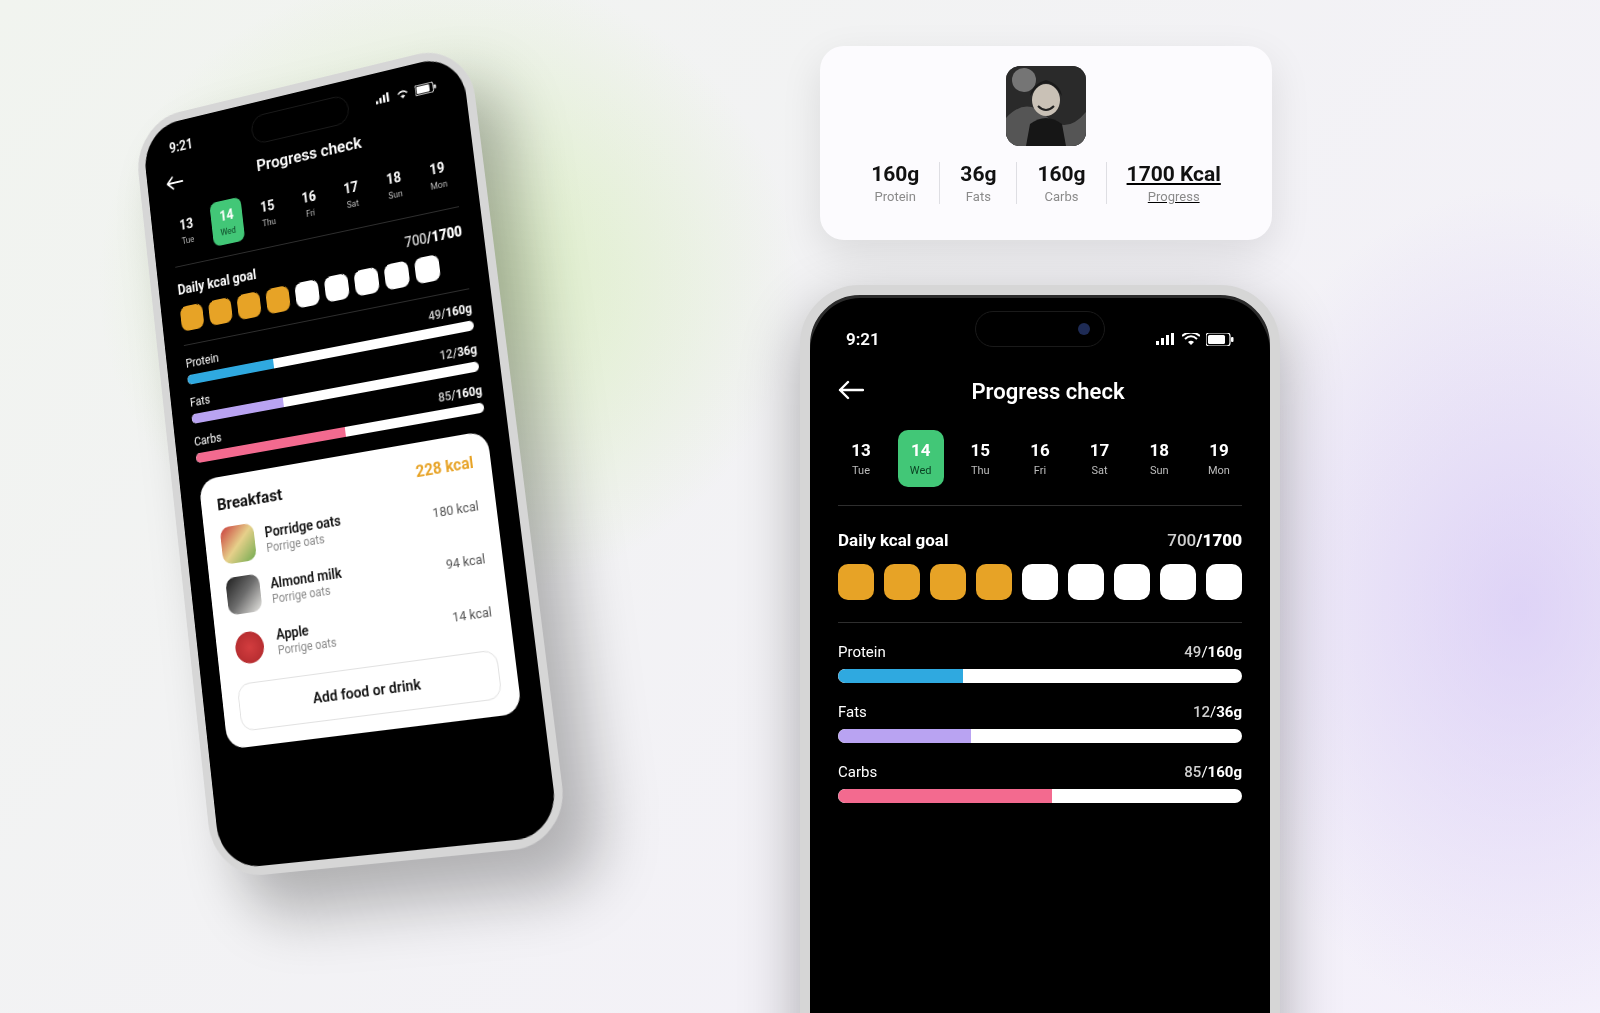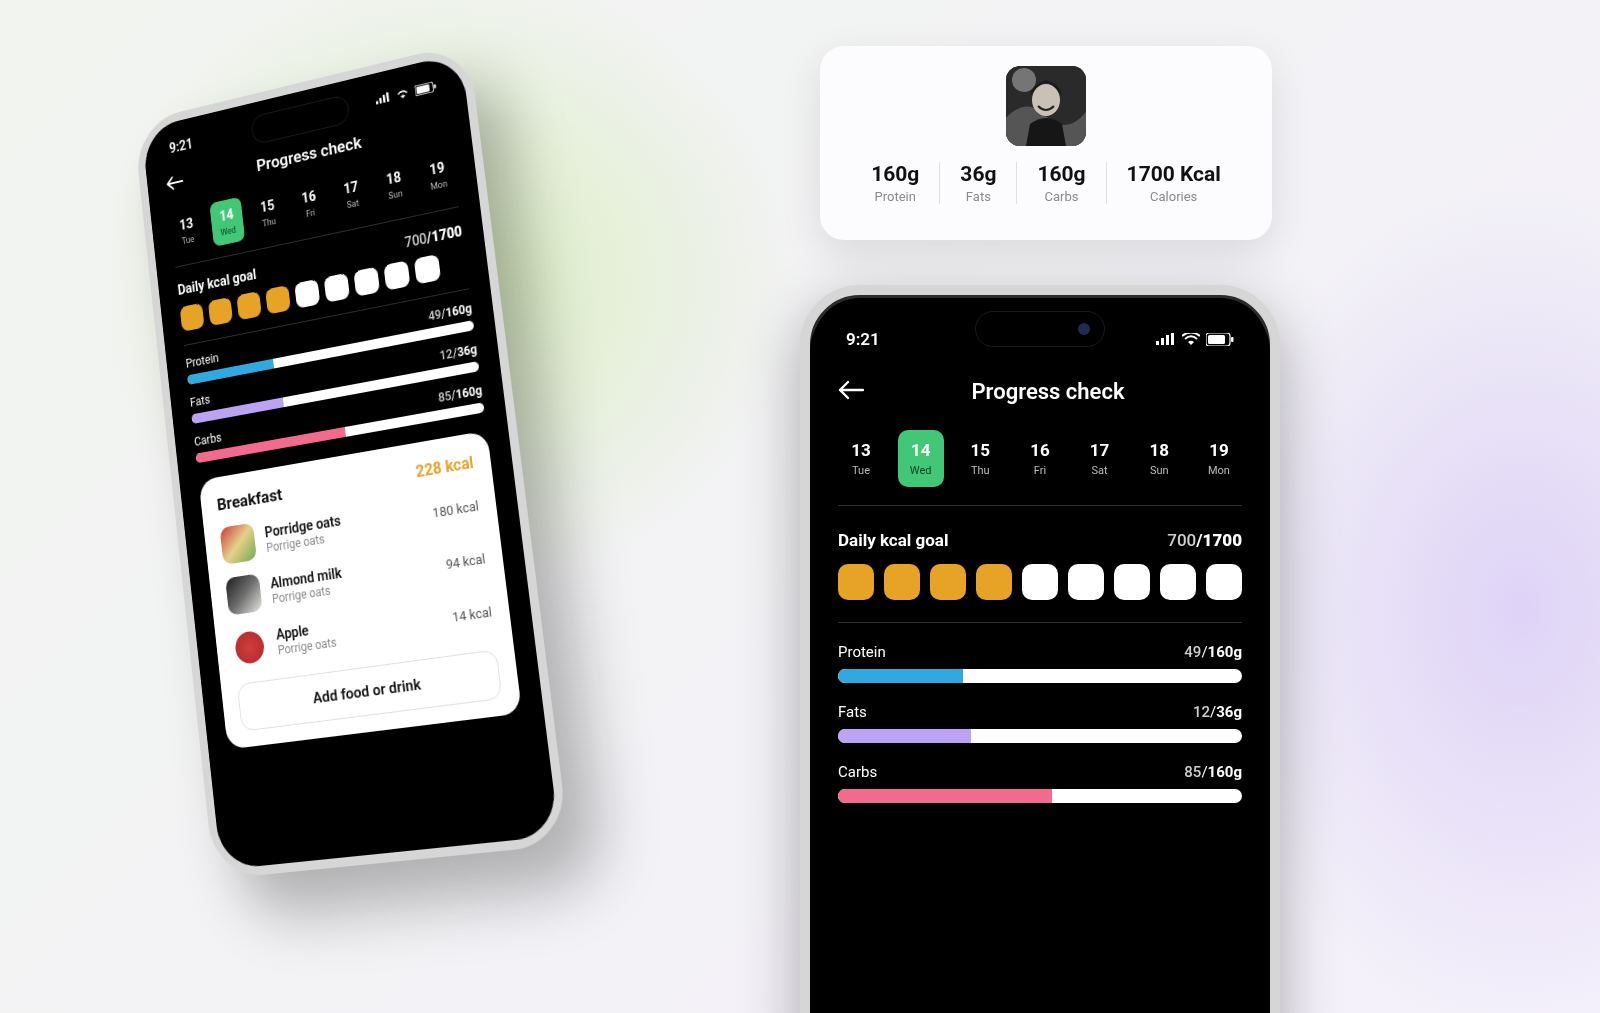--- a/index.html
+++ b/index.html
@@ -72,21 +72,21 @@
   
   .summary-card{
     position:absolute;left:820px;top:46px;width:452px;height:194px;
     background:#fcfbfe;border-radius:24px;box-shadow:0 14px 40px rgba(0,0,0,.10);
     display:flex;flex-direction:column;align-items:center;padding:20px 22px;
   }
   .avatar{width:80px;height:80px;border-radius:14px;overflow:hidden;background:#333;}
   .avatar svg{width:100%;height:100%;display:block;}
   .stats{display:flex;gap:0;margin-top:16px;}
   .stat{display:flex;flex-direction:column;align-items:center;padding:0 20px;border-right:1px solid #dedee3;}
-  .stat:last-child{border-right:none;}
+  .stat:last-child{border-right:none;text-decoration:underline;}
   .stat .v{font-size:21px;font-weight:700;color:#111;}
   .stat .l{font-size:13px;color:var(--text-grey);margin-top:3px;}
 
   
   .tilt-wrap{
     position:absolute;left:150px;top:70px;width:380px;height:790px;
     transform:perspective(2400px) rotateY(-24deg) rotateX(4deg) rotateZ(-9deg);
     transform-origin:center center;
   }
   .phone-left{
@@ -149,21 +149,21 @@
     <div class="stat">
       <span class="v">36g</span>
       <span class="l">Fats</span>
     </div>
     <div class="stat">
       <span class="v">160g</span>
       <span class="l">Carbs</span>
     </div>
     <div class="stat">
       <span class="v">1700 Kcal</span>
-      <span class="l">Calories</span>
+      <span class="l">Progress</span>
     </div>
   </div>
 </div>
 
 <div class="phone-right">
   <div class="screen">
     <div class="notch"></div>
     <div class="statusbar">
       <span>9:21</span>
       <span class="status-right">

